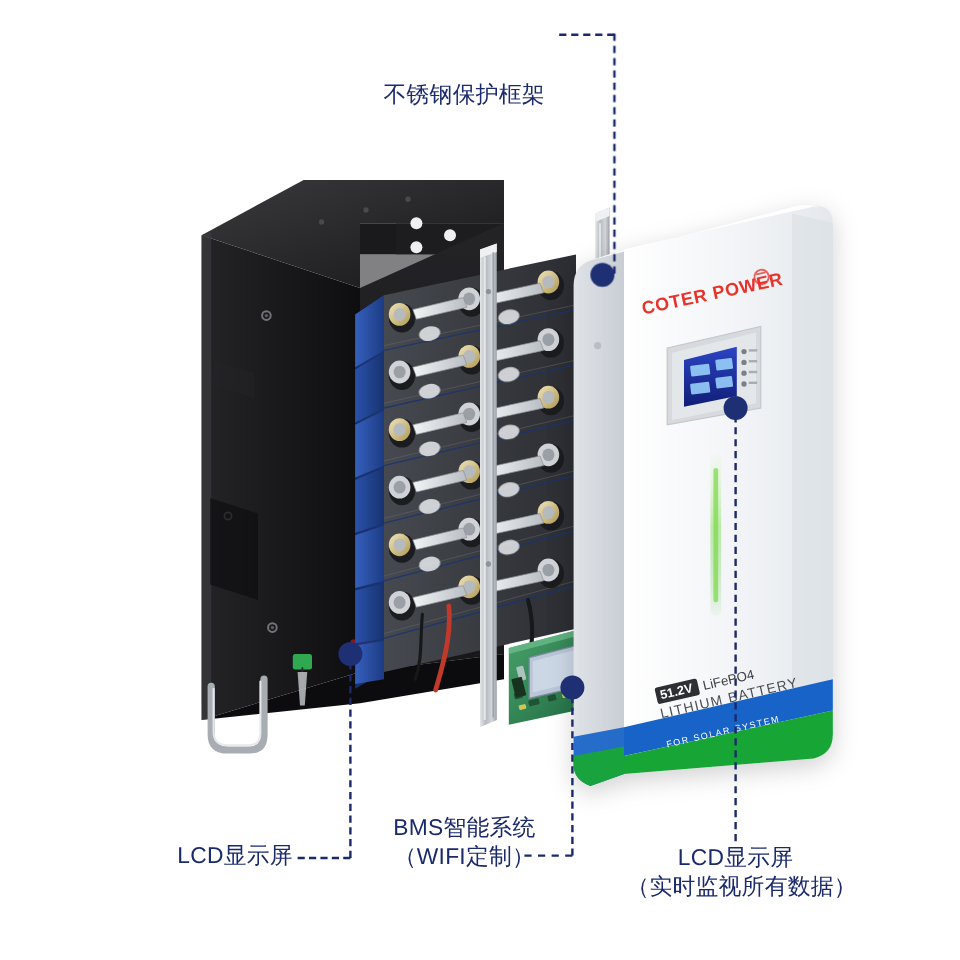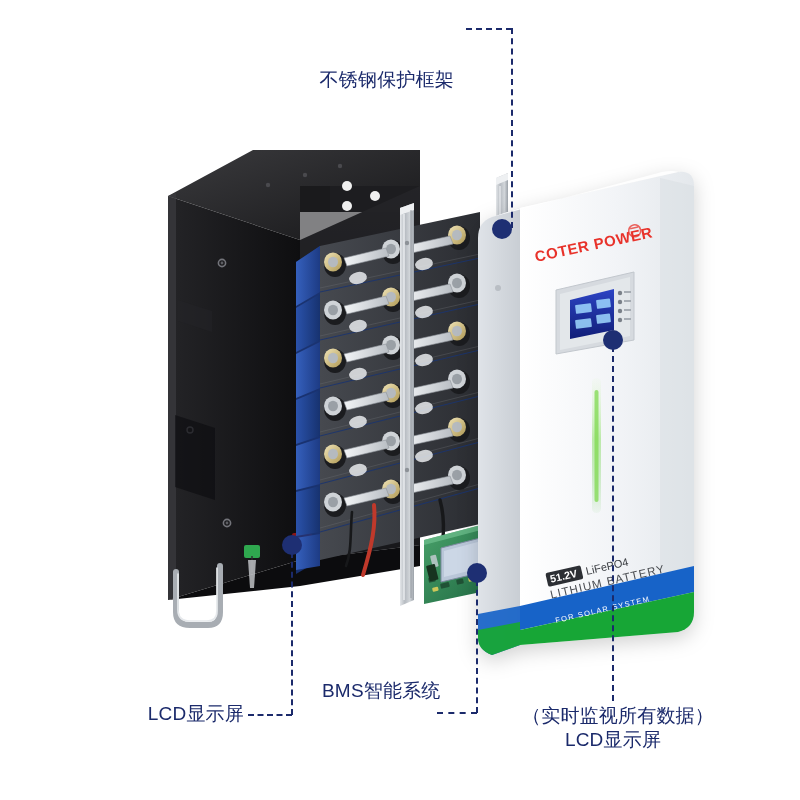--- a/index.html
+++ b/index.html
@@ -15,20 +15,21 @@
 
   
   .callout{
     position:absolute;
     color:#1b2a6b;
     font-size:19px;
     line-height:1.28;
     font-weight:500;
     letter-spacing:.2px;
     white-space:nowrap;
+    text-align:center;
   }
   .callout.center{text-align:center;}
   .callout.right{text-align:right;}
 
   
   .lead{position:absolute;background:none;}
   .lead.h{
     border-top:2.5px dashed #1b2a6b;
     height:0;
   }
@@ -425,20 +426,21 @@
   <div class="callout right" style="left:286px;top:20px;width:168px;margin-top:48px;">
     <div>不锈钢保护框架</div>
   </div>
 
   <div class="callout right" style="left:86px;top:702px;width:158px;">
     <div>LCD显示屏</div>
   </div>
 
   <div class="callout" style="left:322px;top:679px;width:130px;">
     <div>BMS智能系统</div>
+    <div>（WIFI定制）</div>
   </div>
 
   <div class="callout center" style="left:522px;top:704px;width:182px;">
+    <div>LCD显示屏</div>
     <div>（实时监视所有数据）</div>
-    <div>LCD显示屏</div>
   </div>
 
 </div>
 
 </body></html>

